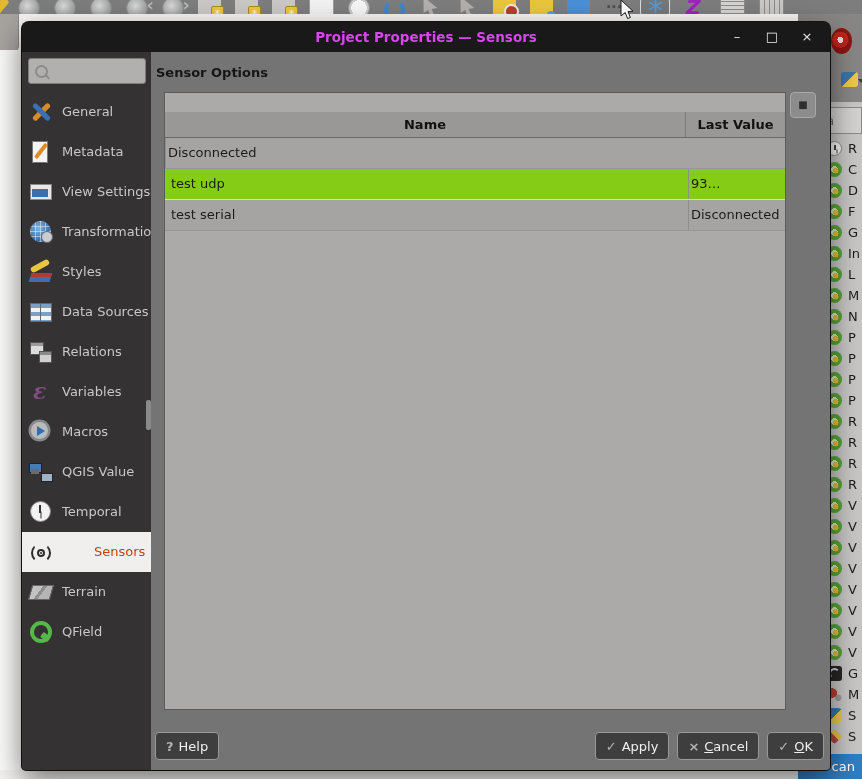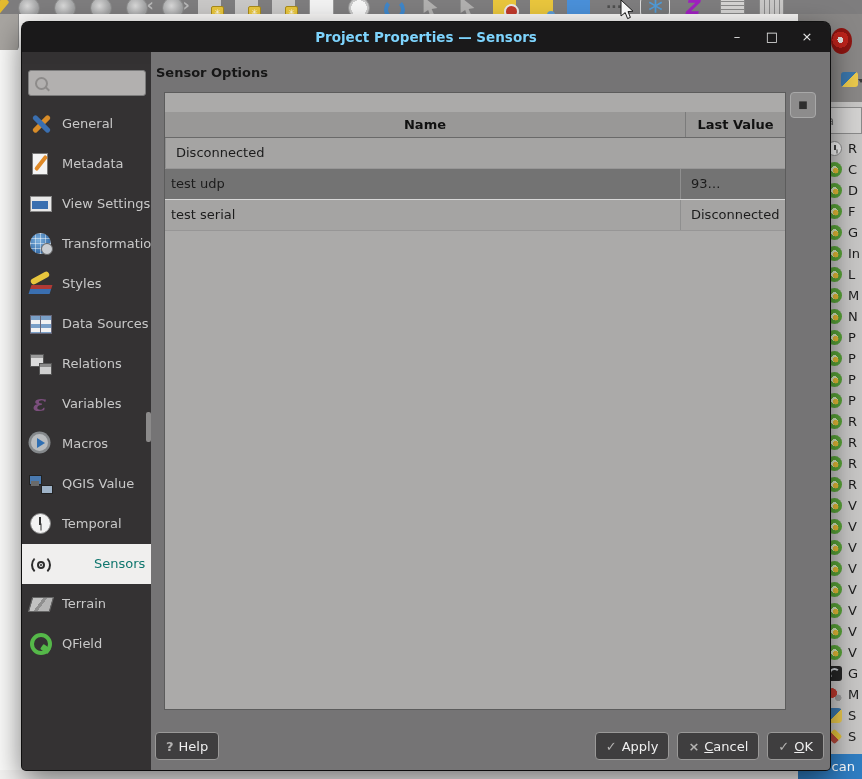--- a/index.html
+++ b/index.html
@@ -58,30 +58,30 @@
   [data-icon="gear-red-icon"]{border-radius:0;background:radial-gradient(circle at 35% 40%,#c03a2e 0 4.5px,transparent 5px),
       radial-gradient(circle at 75% 72%,#9a9a9a 0 3px,transparent 3.5px);}
   [data-icon="python-icon"]{border-radius:4px;background:linear-gradient(135deg,#3a76ab 0 50%,#ebc94d 50%);}
   [data-icon="brush-icon"]{width:11px;height:11px;margin:2px;border-radius:2px;transform:rotate(45deg);background:linear-gradient(#e5c43c 0 50%,#b5483a 50%);}
   .banner{left:798px;top:754px;width:64px;height:25px;background:#2f7dc2;color:#fff;font-size:13px;line-height:25px;padding-left:7px;box-sizing:border-box;overflow:hidden;white-space:nowrap;}
 
   
   .dialog{left:22px;top:22px;width:808px;height:748px;background:#333132;border-radius:7px 7px 4px 4px;
           box-shadow:0 10px 30px rgba(0,0,0,.55),0 0 0 1px #141414;}
   .titlebar{left:0;top:0;width:100%;height:30px;background:#1a191a;border-radius:7px 7px 0 0;display:flex;align-items:center;}
-  .title{position:absolute;left:0;right:0;text-align:center;color:#7dd3fc;font-weight:bold;font-size:13.5px;}
+  .title{position:absolute;left:0;right:0;text-align:center;color:#d946ef;font-weight:bold;font-size:13.5px;}
   .win-controls{margin-left:auto;display:flex;gap:9px;padding-right:10px;z-index:2;}
   .win-btn{width:26px;height:22px;color:#e8e8e8;font-size:13px;text-align:center;line-height:22px;}
   .dlg-body{left:0;top:30px;right:0;bottom:0;display:flex;}
-  .side-col{width:129px;flex:none;background:#343233;border-radius:0 0 0 4px;position:relative;margin-top:12px;}
+  .side-col{width:129px;flex:none;background:#343233;border-radius:0 0 0 4px;position:relative;}
   .dlg-search{margin:6px 5px 8px 6px;height:26px;background:#b2b0af;border:1px solid #7c7c7c;border-radius:3px;display:flex;align-items:center;box-sizing:border-box;}
   .mag{width:9px;height:9px;border:2px solid #8d8b8a;border-radius:50%;position:relative;margin-left:6px;}
   .mag::after{content:"";position:absolute;width:5px;height:2px;background:#8d8b8a;transform:rotate(45deg);right:-4px;bottom:-2px;}
   .side-item{display:flex;align-items:center;gap:8px;padding:8px 0 8px 6px;color:#c8c8c8;font-size:13px;line-height:1.35;}
-  .side-item[data-selected="true"]{background:#f0efee;color:#0f766e;gap:40px;}
+  .side-item[data-selected="true"]{background:#f0efee;color:#c2410c;gap:40px;}
   .slabel{overflow:hidden;max-height:36px;}
   .side-scroll{position:absolute;right:0;top:348px;width:5px;height:30px;background:#8b8a8a;border-radius:2px;}
 
   .sicon{width:26px;height:24px;position:relative;flex:none;}
   .sicon::before,.sicon::after{content:"";position:absolute;}
   [data-icon="general-icon"]::before{left:11px;top:1px;width:5px;height:22px;background:#d88c28;transform:rotate(45deg);border-radius:2px;}
   [data-icon="general-icon"]::after{left:11px;top:1px;width:5px;height:22px;background:#3a6fb0;transform:rotate(-45deg);border-radius:2px;}
   [data-icon="metadata-icon"]::before{left:4px;top:1px;width:14px;height:20px;background:#f4f4f4;border:1px solid #777;}
   [data-icon="metadata-icon"]::after{left:11px;top:2px;width:4px;height:18px;background:#e08a28;transform:rotate(38deg);border-radius:2px;}
   [data-icon="view-settings-icon"]::before{left:2px;top:4px;width:20px;height:14px;background:#e8e8e8;border:1px solid #888;}
@@ -111,23 +111,23 @@
   [data-icon="qfield-icon"]::before{left:2px;top:1px;width:14px;height:14px;border-radius:50%;border:4px solid #55b849;}
   [data-icon="qfield-icon"]::after{left:13px;top:14px;width:9px;height:6px;background:#55b849;transform:rotate(35deg);border-radius:1px;}
 
   .main-col{flex:1;background:#757475;border-radius:0 0 4px 0;position:relative;}
   .section-title{position:absolute;left:5px;top:13px;font-weight:bold;font-size:13px;color:#161616;}
   .table-frame{position:absolute;left:13px;top:40px;width:622px;height:618px;background:#abaaa9;border:1px solid #5c5c5c;box-sizing:border-box;}
   .thead{display:flex;height:25px;background:#999897;border-bottom:1px solid #696969;font-weight:bold;font-size:13px;color:#111;margin-top:19px;}
   .th-name{flex:1;text-align:center;line-height:25px;}
   .th-value{width:99px;border-left:1px solid #7b7b7b;text-align:center;line-height:25px;flex:none;}
   .trow{display:flex;height:30px;background:#a5a4a3;border-bottom:1px solid #979696;font-size:13px;color:#1c1c1c;}
-  .trow[data-selected="true"]{background:#737373;border-bottom-color:#d8d8d8;}
+  .trow[data-selected="true"]{background:#84cc16;border-bottom-color:#d8d8d8;}
   .td-name{flex:1;line-height:29px;padding-left:6px;overflow:hidden;}
-  .td-value{width:94px;flex:none;border-left:1px solid #8f8f8f;line-height:29px;padding-left:10px;overflow:hidden;}
+  .td-value{width:94px;flex:none;border-left:1px solid #8f8f8f;line-height:29px;padding-left:2px;overflow:hidden;}
   .table-menu-btn{position:absolute;right:14px;top:40px;width:24px;height:24px;background:#8d8c8c;border:1px solid #a8a8a8;
       border-radius:4px;color:#2e2e2e;font-size:10px;text-align:center;line-height:23px;}
   .footer{position:absolute;left:4px;right:6px;bottom:10px;height:28px;display:flex;align-items:center;}
   .btn{height:28px;background:#3f3e3f;border:1px solid #9a9998;border-radius:4px;color:#efefef;font-size:13px;
        display:flex;align-items:center;gap:5px;padding:0 10px;box-sizing:border-box;}
   .btn .bicon{color:#b4b3b2;font-weight:bold;}
   .spacer{flex:1;}
   .btn + .btn{margin-left:8px;}
   .accel{text-decoration:underline;}
 

